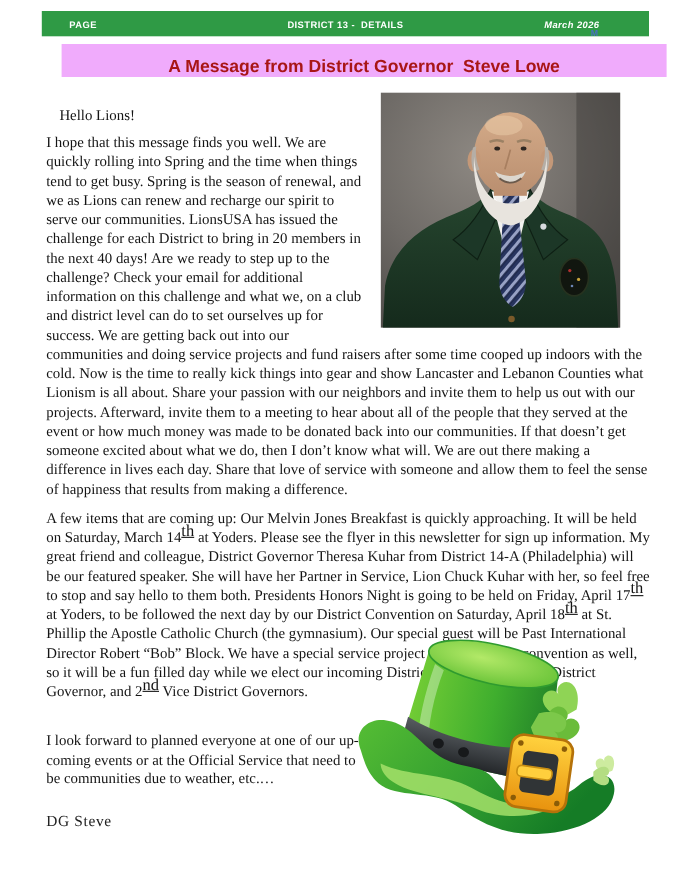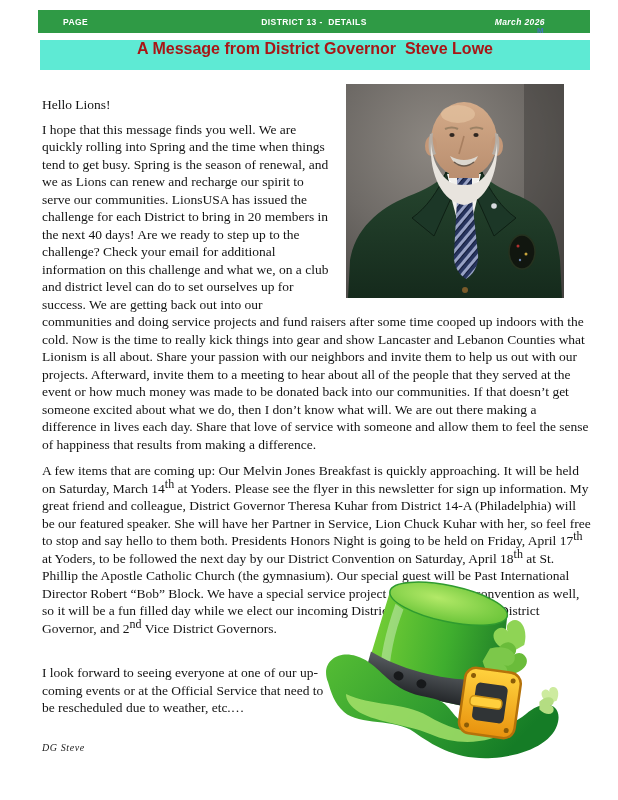--- a/index.html
+++ b/index.html
@@ -25,49 +25,49 @@
   .header-left{position:absolute;left:25px;white-space:pre;}
   .header-center{position:absolute;left:50%;transform:translateX(-50%);white-space:pre;}
   .header-right{position:absolute;right:45px;white-space:pre;font-style:italic;}
   .page-marker{
     position:absolute;left:537px;top:27px;
     font-family:"Liberation Sans", sans-serif;
     font-weight:bold;font-size:8px;color:#4a6fc0;line-height:1;
   }
   
   .banner{
-    position:absolute;left:40px;top:40px;width:550px;height:30px;
-    background:#5eead4;
-    display:flex;align-items:flex-start;justify-content:center;
+    position:absolute;left:56px;top:40px;width:550px;height:30px;
+    background:#f0abfc;
+    display:flex;align-items:flex-end;justify-content:center;
   }
   .banner-title{
     font-family:"Liberation Sans", sans-serif;
     font-weight:bold;font-size:16px;color:#a81616;white-space:pre;
   }
   
   .content{
     position:absolute;left:42px;top:96px;width:550px;
     font-size:13.5px;line-height:17.5px;
   }
   .portrait-wrap{
     float:right;
     width:218px;height:214px;
     margin:-12px 28px 10px 12px;
   }
   .portrait-wrap svg{display:block;width:100%;height:100%;}
   p{margin:0;}
-  .greeting{margin-bottom:7px;}
+  .greeting{margin-bottom:7px;margin-left:12px;}
   .para1{margin-bottom:9px;}
   .para2{margin-bottom:0;}
   .para3{margin-top:27px;width:308px;}
   .para3 span{display:block;}
-  sup{font-size:12px;line-height:0;vertical-align:super;}
+  sup{font-size:15px;line-height:0;vertical-align:super;text-decoration:underline;}
   .signature{
     margin-top:22px;
-    font-size:10px;letter-spacing:.6px;color:#222;font-style:italic;
+    font-size:14px;letter-spacing:.6px;color:#222;
   }
   
   .hat-wrap{
     position:absolute;left:320px;top:574px;width:242px;height:192px;
   }
   .hat-wrap svg{display:block;width:100%;height:100%;}
 </style>
 </head>
 <body>
 
@@ -154,23 +154,23 @@
       </svg>
     </div>
 
     <p class="greeting">Hello Lions!</p>
 
     <p class="para1">I hope that this message finds you well. We are quickly rolling into Spring and the time when things tend to get busy. Spring is the season of renewal, and we as Lions can renew and recharge our spirit to serve our communities. LionsUSA has issued the challenge for each District to bring in 20 members in the next 40 days! Are we ready to step up to the challenge? Check your email for additional information on this challenge and what we, on a club and district level can do to set ourselves up for success. We are getting back out into our communities and doing service projects and fund raisers after some time cooped up indoors with the cold. Now is the time to really kick things into gear and show Lancaster and Lebanon Counties what Lionism is all about. Share your passion with our neighbors and invite them to help us out with our projects. Afterward, invite them to a meeting to hear about all of the people that they served at the event or how much money was made to be donated back into our communities. If that doesn’t get someone excited about what we do, then I don’t know what will. We are out there making a difference in lives each day. Share that love of service with someone and allow them to feel the sense of happiness that results from making a difference.</p>
 
     <p class="para2"><span>A few items that are coming up: Our Melvin Jones Breakfast is quickly approaching. It will be held on Saturday, March 14</span><sup>th</sup><span> at Yoders. Please see the flyer in this newsletter for sign up information. My great friend and colleague, District Governor Theresa Kuhar from District 14-A (Philadelphia) will be our featured speaker. She will have her Partner in Service, Lion Chuck Kuhar with her, so feel free to stop and say hello to them both. Presidents Honors Night is going to be held on Friday, April 17</span><sup>th</sup><span> at Yoders, to be followed the next day by our District Convention on Saturday, April 18</span><sup>th</sup><span> at St. Phillip the Apostle Catholic Church (the gymnasium). Our special guest will be Past International Director Robert “Bob” Block. We have a special service project planned for the convention as well, so it will be a fun filled day while we elect our incoming District Governor, 1</span><sup>st</sup><span> Vice District Governor, and 2</span><sup>nd</sup><span> Vice District Governors.</span></p>
 
     <p class="para3">
-      <span>I look forward to seeing everyone at one of our up-</span>
+      <span>I look forward to planned everyone at one of our up-</span>
       <span>coming events or at the Official Service that need to</span>
-      <span>be rescheduled due to weather, etc.…</span>
+      <span>be communities due to weather, etc.…</span>
     </p>
 
     <p class="signature">DG Steve</p>
   </div>
 
   <div class="hat-wrap">
     <svg viewBox="0 0 242 192" xmlns="http://www.w3.org/2000/svg">
       <defs>
         <linearGradient id="crownG" x1="0" y1="0" x2="1" y2="0">
           <stop offset="0%" stop-color="#73cd35"></stop>

